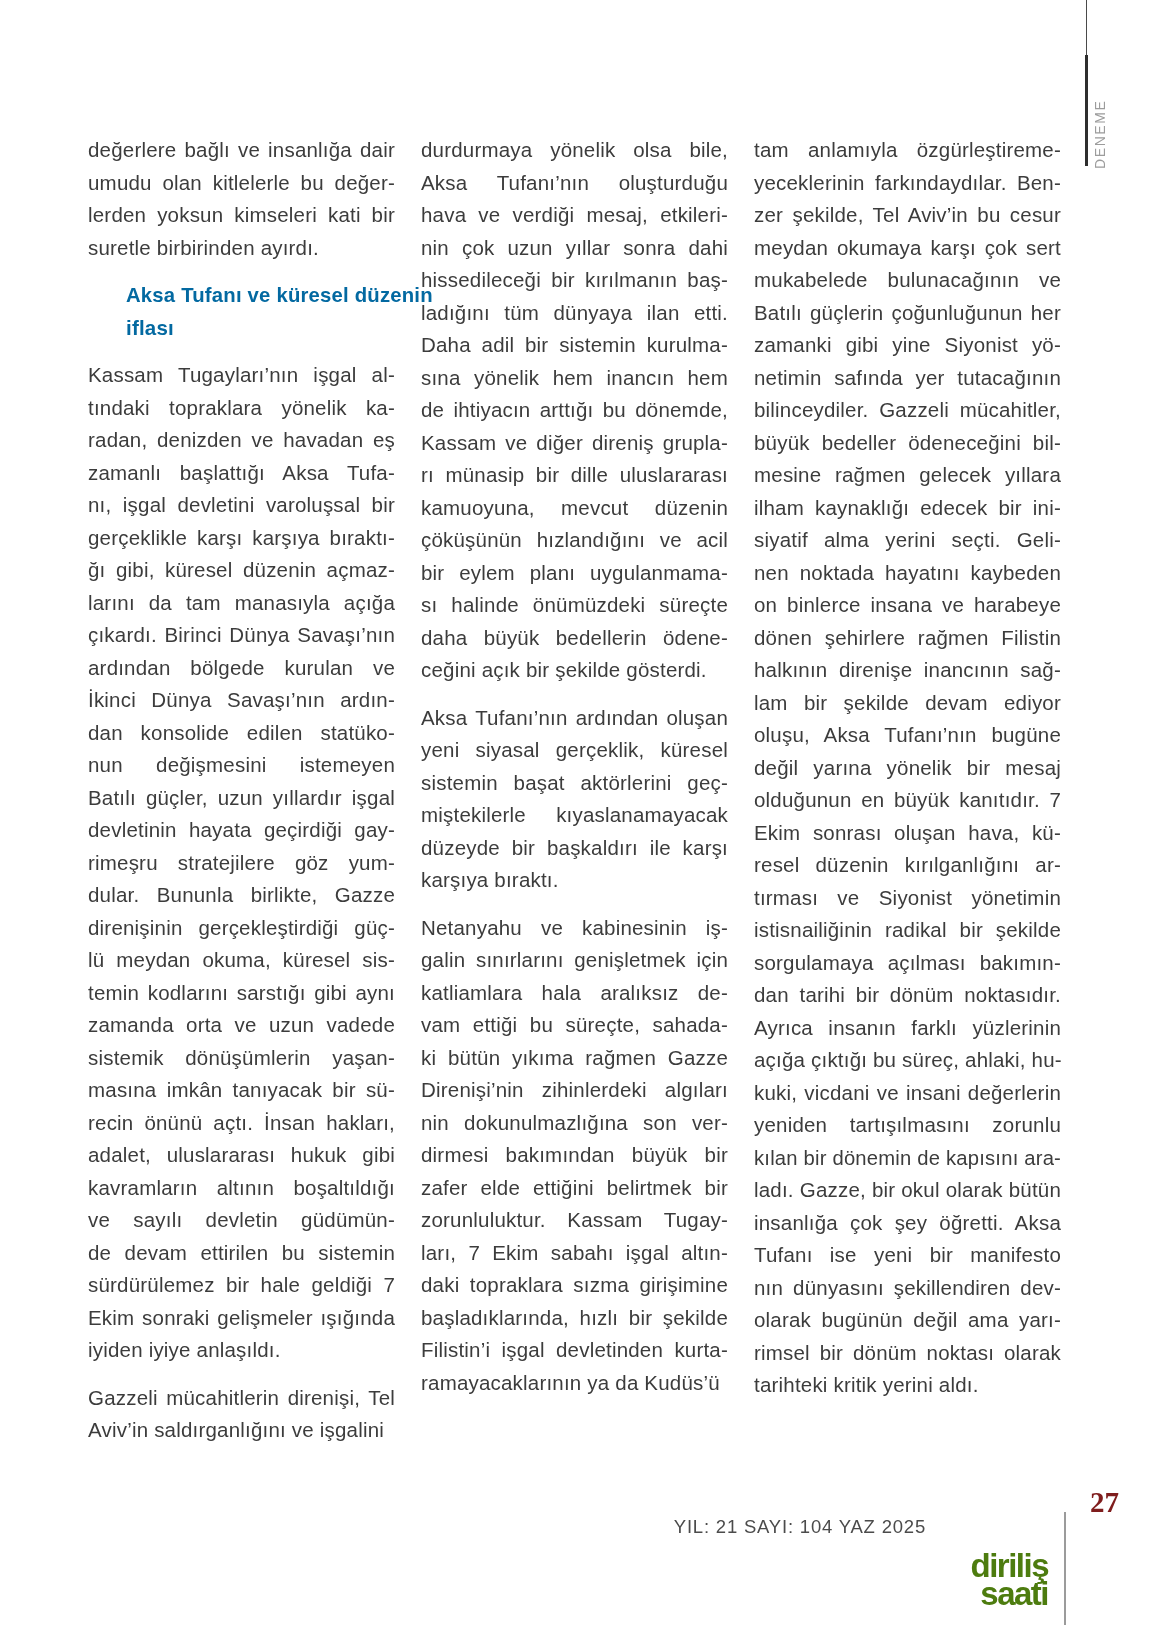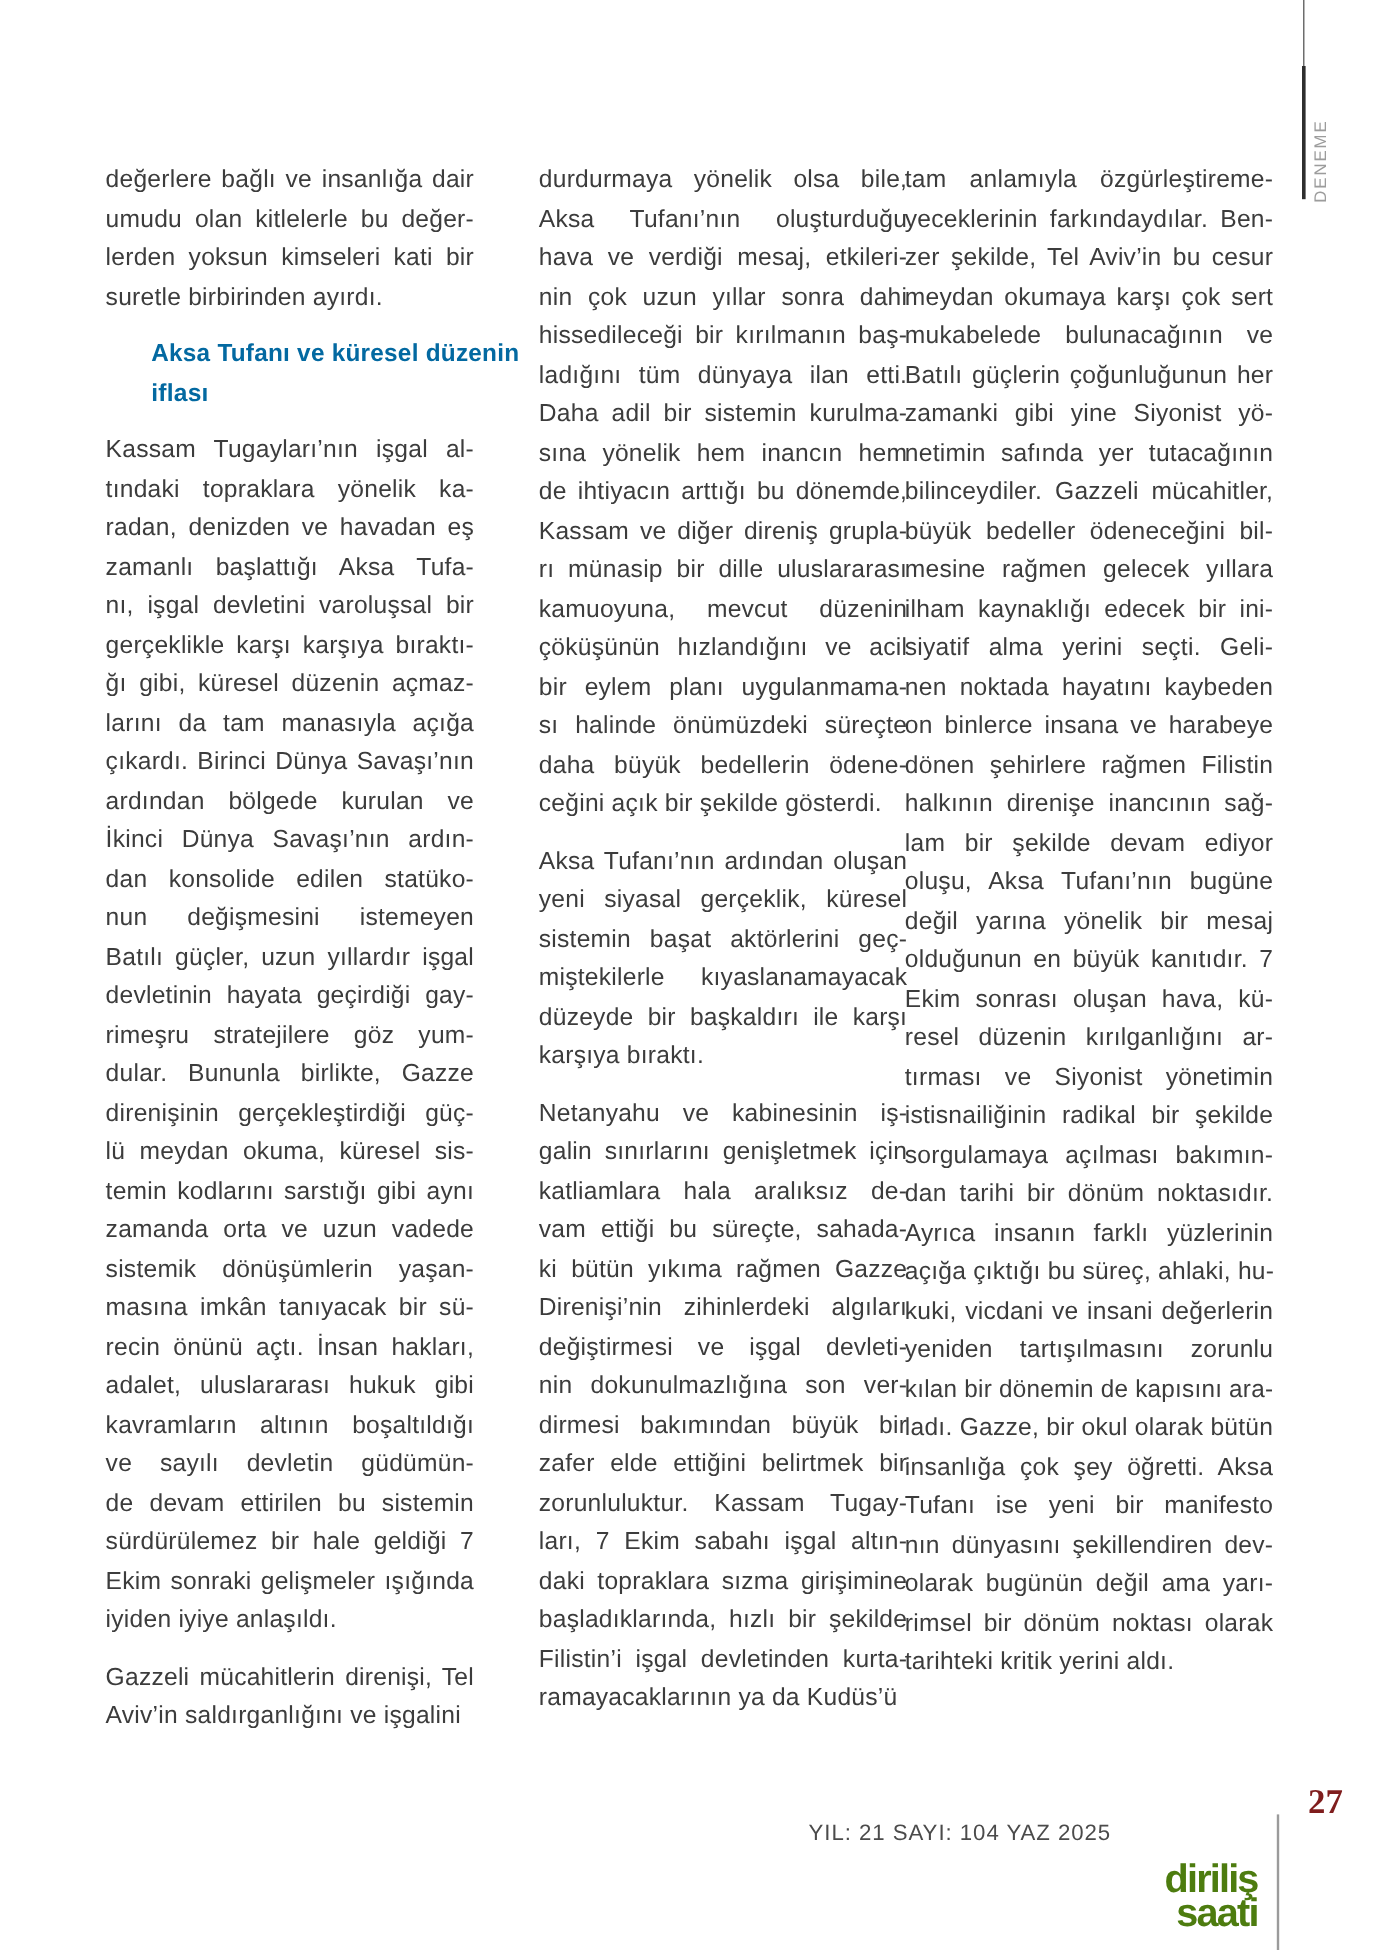--- a/index.html
+++ b/index.html
@@ -7,21 +7,21 @@
         font-family:"Liberation Sans","DejaVu Sans",sans-serif;}
   
   .rule-thin{position:absolute;left:1086px;top:0;width:1px;height:55px;background:#4a4a4a;}
   .rule-thick{position:absolute;left:1085px;top:55px;width:3px;height:111px;background:#2e2e2e;}
   .section-label{position:absolute;left:1092px;top:97px;height:72px;
                  writing-mode:vertical-rl;transform:rotate(180deg);
                  font-size:14px;letter-spacing:1.6px;color:#9c9c9c;}
   
   .col{position:absolute;top:134px;width:307px;color:#3c3c3c;
        font-size:20.5px;line-height:32.5px;letter-spacing:0.2px;}
-  .col-1{left:88px;}  .col-2{left:421px;margin-left:28px;}  .col-3{left:754px;}
+  .col-1{left:88px;}  .col-2{left:421px;}  .col-3{left:754px;}
   .block{margin:0 0 15px 0;}
   .block:last-child{margin-bottom:0;}
   .block.heading{font-weight:700;color:#0369a1;margin-left:38px;}
   .line{text-align:justify;text-align-last:justify;white-space:nowrap;height:32.5px;}
   .line.last{text-align-last:left;}
   
   .issue-info{position:absolute;left:600px;top:1516px;width:326px;text-align:right;
               font-size:18.5px;letter-spacing:0.8px;color:#4b4b4b;}
   .logo{position:absolute;left:948px;top:1552px;width:100px;text-align:right;
         font-weight:700;font-size:33px;line-height:0.85;letter-spacing:-1.5px;color:#4d7c0f;}
@@ -114,21 +114,20 @@
         <div class="line">düzeyde bir başkaldırı ile karşı</div>
         <div class="line last">karşıya bıraktı.</div>
       </div>
       <div class="block">
         <div class="line">Netanyahu ve kabinesinin iş-</div>
         <div class="line">galin sınırlarını genişletmek için</div>
         <div class="line">katliamlara hala aralıksız de-</div>
         <div class="line">vam ettiği bu süreçte, sahada-</div>
         <div class="line">ki bütün yıkıma rağmen Gazze</div>
         <div class="line">Direnişi’nin zihinlerdeki algıları</div>
-        <div class="line">değiştirmesi ve işgal devleti-</div>
         <div class="line">nin dokunulmazlığına son ver-</div>
         <div class="line">dirmesi bakımından büyük bir</div>
         <div class="line">zafer elde ettiğini belirtmek bir</div>
         <div class="line">zorunluluktur. Kassam Tugay-</div>
         <div class="line">ları, 7 Ekim sabahı işgal altın-</div>
         <div class="line">daki topraklara sızma girişimine</div>
         <div class="line">başladıklarında, hızlı bir şekilde</div>
         <div class="line">Filistin’i işgal devletinden kurta-</div>
         <div class="line last">ramayacaklarının ya da Kudüs’ü</div>
       </div>

